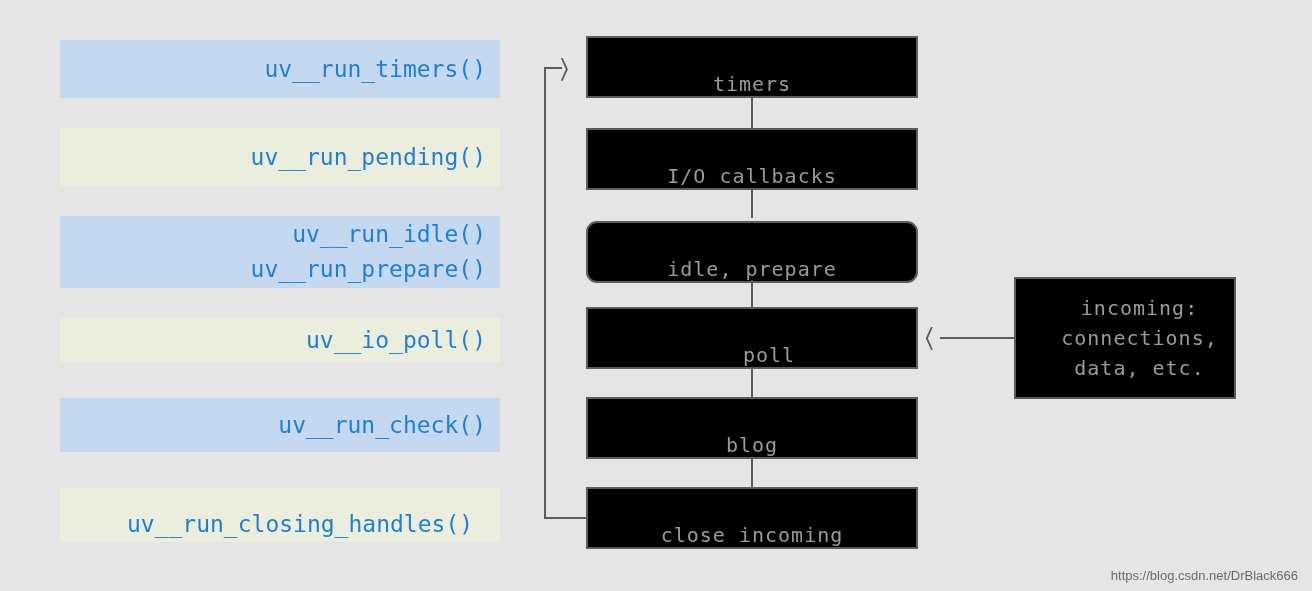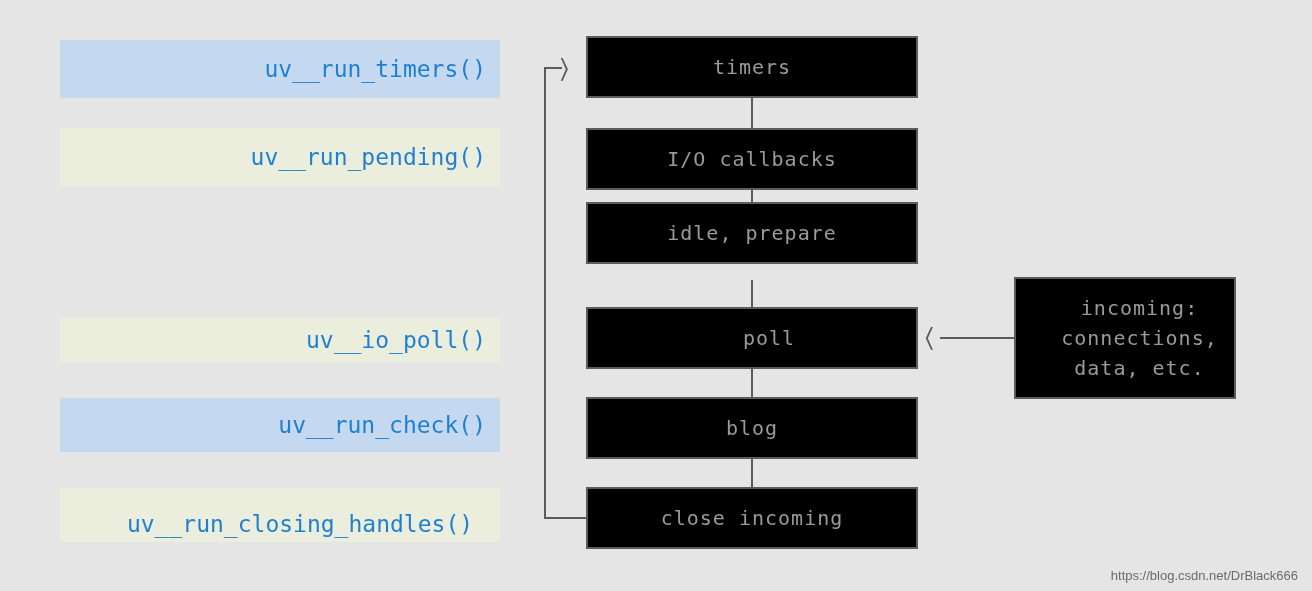--- a/index.html
+++ b/index.html
@@ -49,21 +49,21 @@
   .phase-box {
     position: absolute;
     left: 586px;
     width: 332px;
     height: 62px;
     box-sizing: border-box;
     border: 2px solid #5c5c5c;
     background: #000000;
     color: #9a9a9a;
     display: flex;
-    align-items: center;
+    align-items: flex-end;
     justify-content: center;
     font-family: "DejaVu Sans Mono", "Liberation Mono", monospace;
     font-size: 20px;
     letter-spacing: 1px;
     white-space: pre;
   }
 
   
   .vconn {
     position: absolute;
@@ -147,20 +147,24 @@
 <div id="canvas">
 
   <div class="fn-box blue" style="top:40px;height:58px;">
     <span class="fn-line">uv__run_timers()</span>
   </div>
 
   <div class="fn-box beige" style="top:128px;height:58px;">
     <span class="fn-line">uv__run_pending()</span>
   </div>
 
+  <div class="fn-box blue" style="top:216px;height:72px;">
+    <span class="fn-line">uv__run_idle()</span>
+    <span class="fn-line">uv__run_prepare()</span>
+  </div>
 
   <div class="fn-box beige" style="top:318px;height:44px;">
     <span class="fn-line">uv__io_poll()</span>
   </div>
 
   <div class="fn-box blue" style="top:398px;height:54px;">
     <span class="fn-line">uv__run_check()</span>
   </div>
 
   <div class="fn-box beige wide-left" style="top:488px;height:54px;">
@@ -177,21 +181,21 @@
   <div class="phase-box" style="top:36px;">
     <span>timers</span>
   </div>
   <div class="vconn" style="top:98px;height:30px;"></div>
 
   <div class="phase-box" style="top:128px;">
     <span>I/O callbacks</span>
   </div>
   <div class="vconn" style="top:190px;height:28px;"></div>
 
-  <div class="phase-box" style="top:202px;">
+  <div class="phase-box" style="top:221px;border-radius:11px;">
     <span>idle, prepare</span>
   </div>
   <div class="vconn" style="top:280px;height:28px;"></div>
 
   <div class="phase-box" style="top:307px;padding-left:34px;">
     <span>poll</span>
   </div>
   <div class="vconn" style="top:369px;height:28px;"></div>
 
   <div class="phase-box" style="top:397px;">

